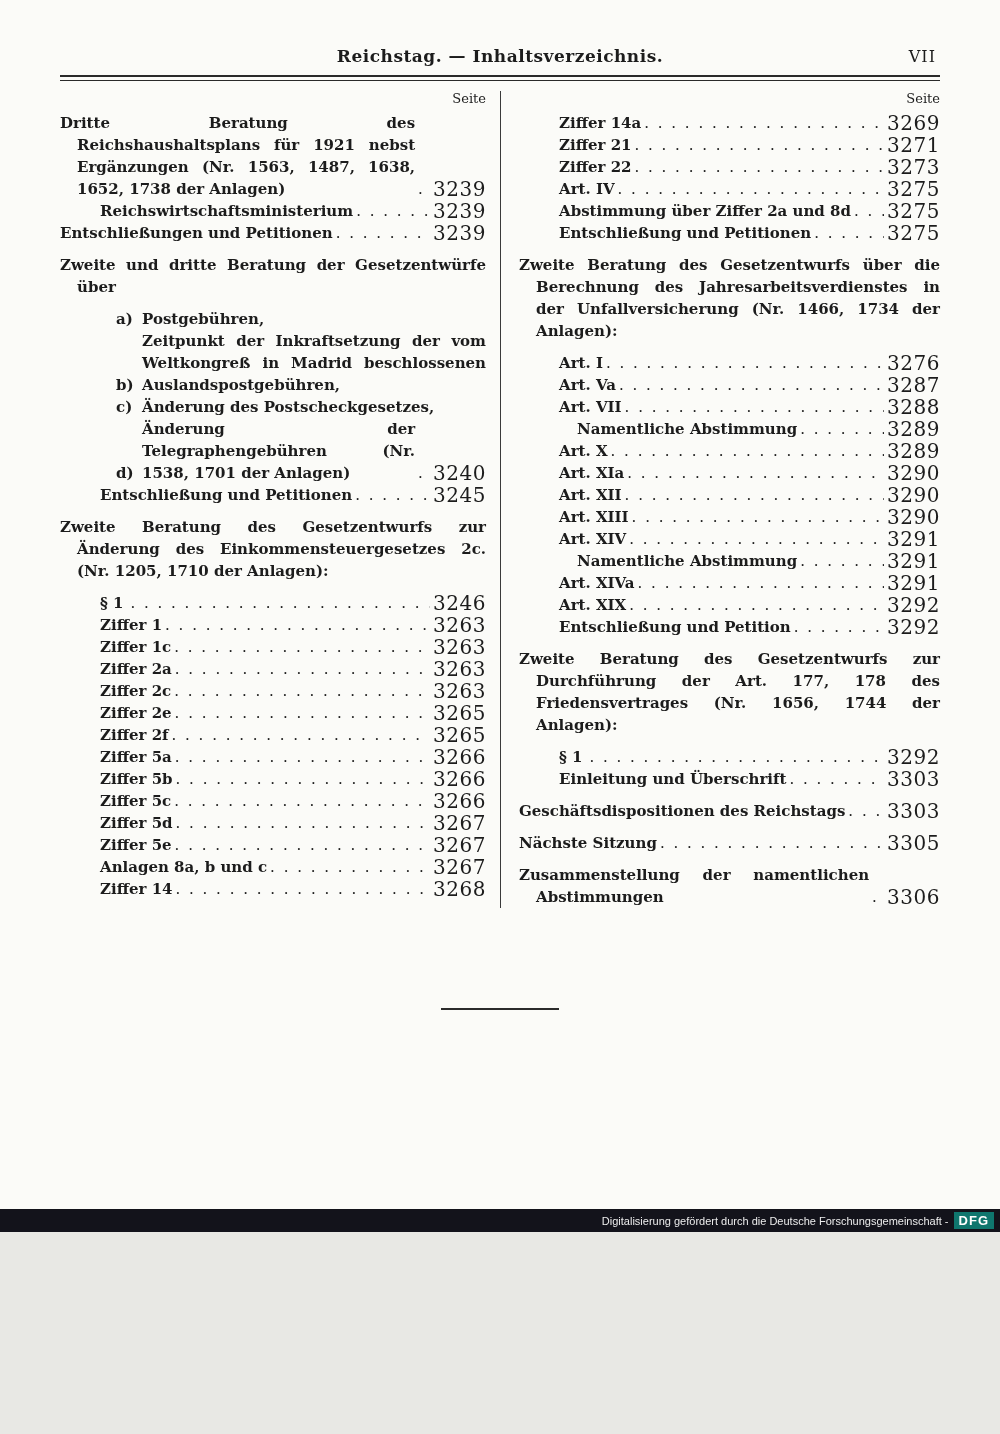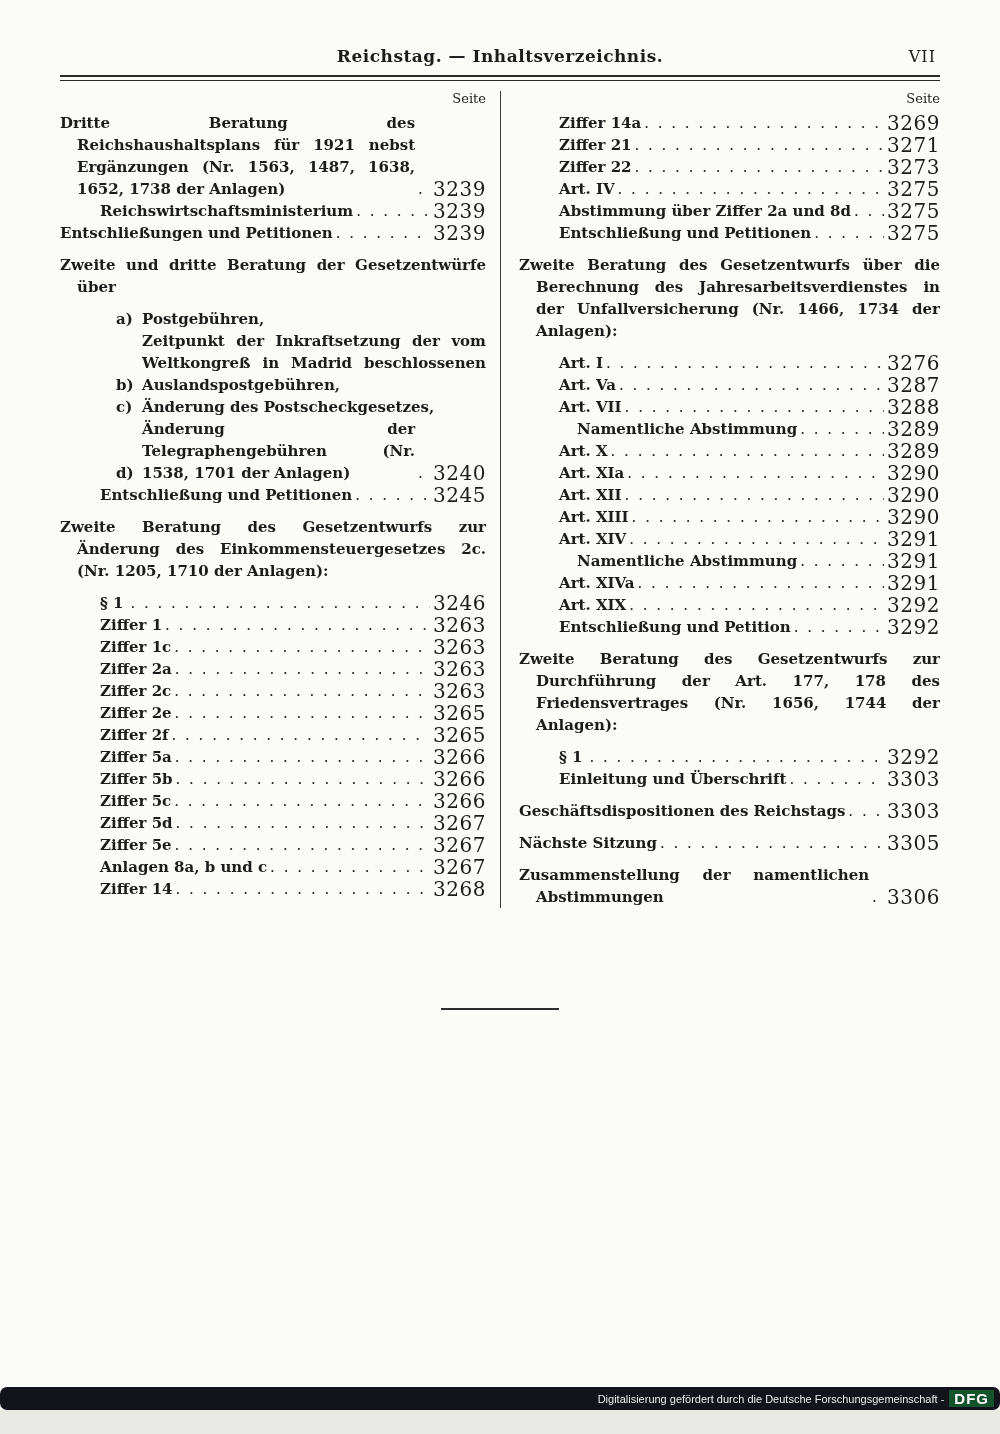--- a/index.html
+++ b/index.html
@@ -3,21 +3,21 @@
 <meta charset="utf-8">
 <style>
   html, body { margin: 0; padding: 0; }
   body {
     width: 1000px; height: 1434px;
     background: #e8e8e4;
     font-family: "DejaVu Serif", serif;
   }
   .page {
     position: relative;
-    width: 1000px; height: 1410px;
+    width: 1000px; height: 1232px;
     background: #fbfbf8;
     color: #1c1c1c;
     overflow: hidden;
     box-sizing: border-box;
   }
   .content { padding: 46px 60px 0 60px; }
 
   .header { position: relative; height: 24px; }
   .header-title {
     text-align: center;
@@ -91,32 +91,31 @@
   .footer {
     position: absolute; left: 0; right: 0; bottom: 0;
     height: 23px;
     background: #13131b;
     display: flex;
     align-items: center;
     justify-content: flex-end;
     gap: 5px;
     padding-right: 6px;
     box-sizing: border-box;
-    border-radius: 7px;
   }
   .footer-text {
     color: #ececec;
     font-size: 11px;
     font-family: "Liberation Sans", sans-serif;
   }
   .dfg-logo {
-    background: #14532d;
+    background: #0f766e;
     color: #ffffff;
     font-weight: bold;
-    font-size: 15px;
+    font-size: 13px;
     line-height: 15px;
     padding: 1px 5px;
     letter-spacing: 1px;
     font-family: "Liberation Sans", sans-serif;
   }
 </style>
 </head>
 <body>
 
 <div class="page">

